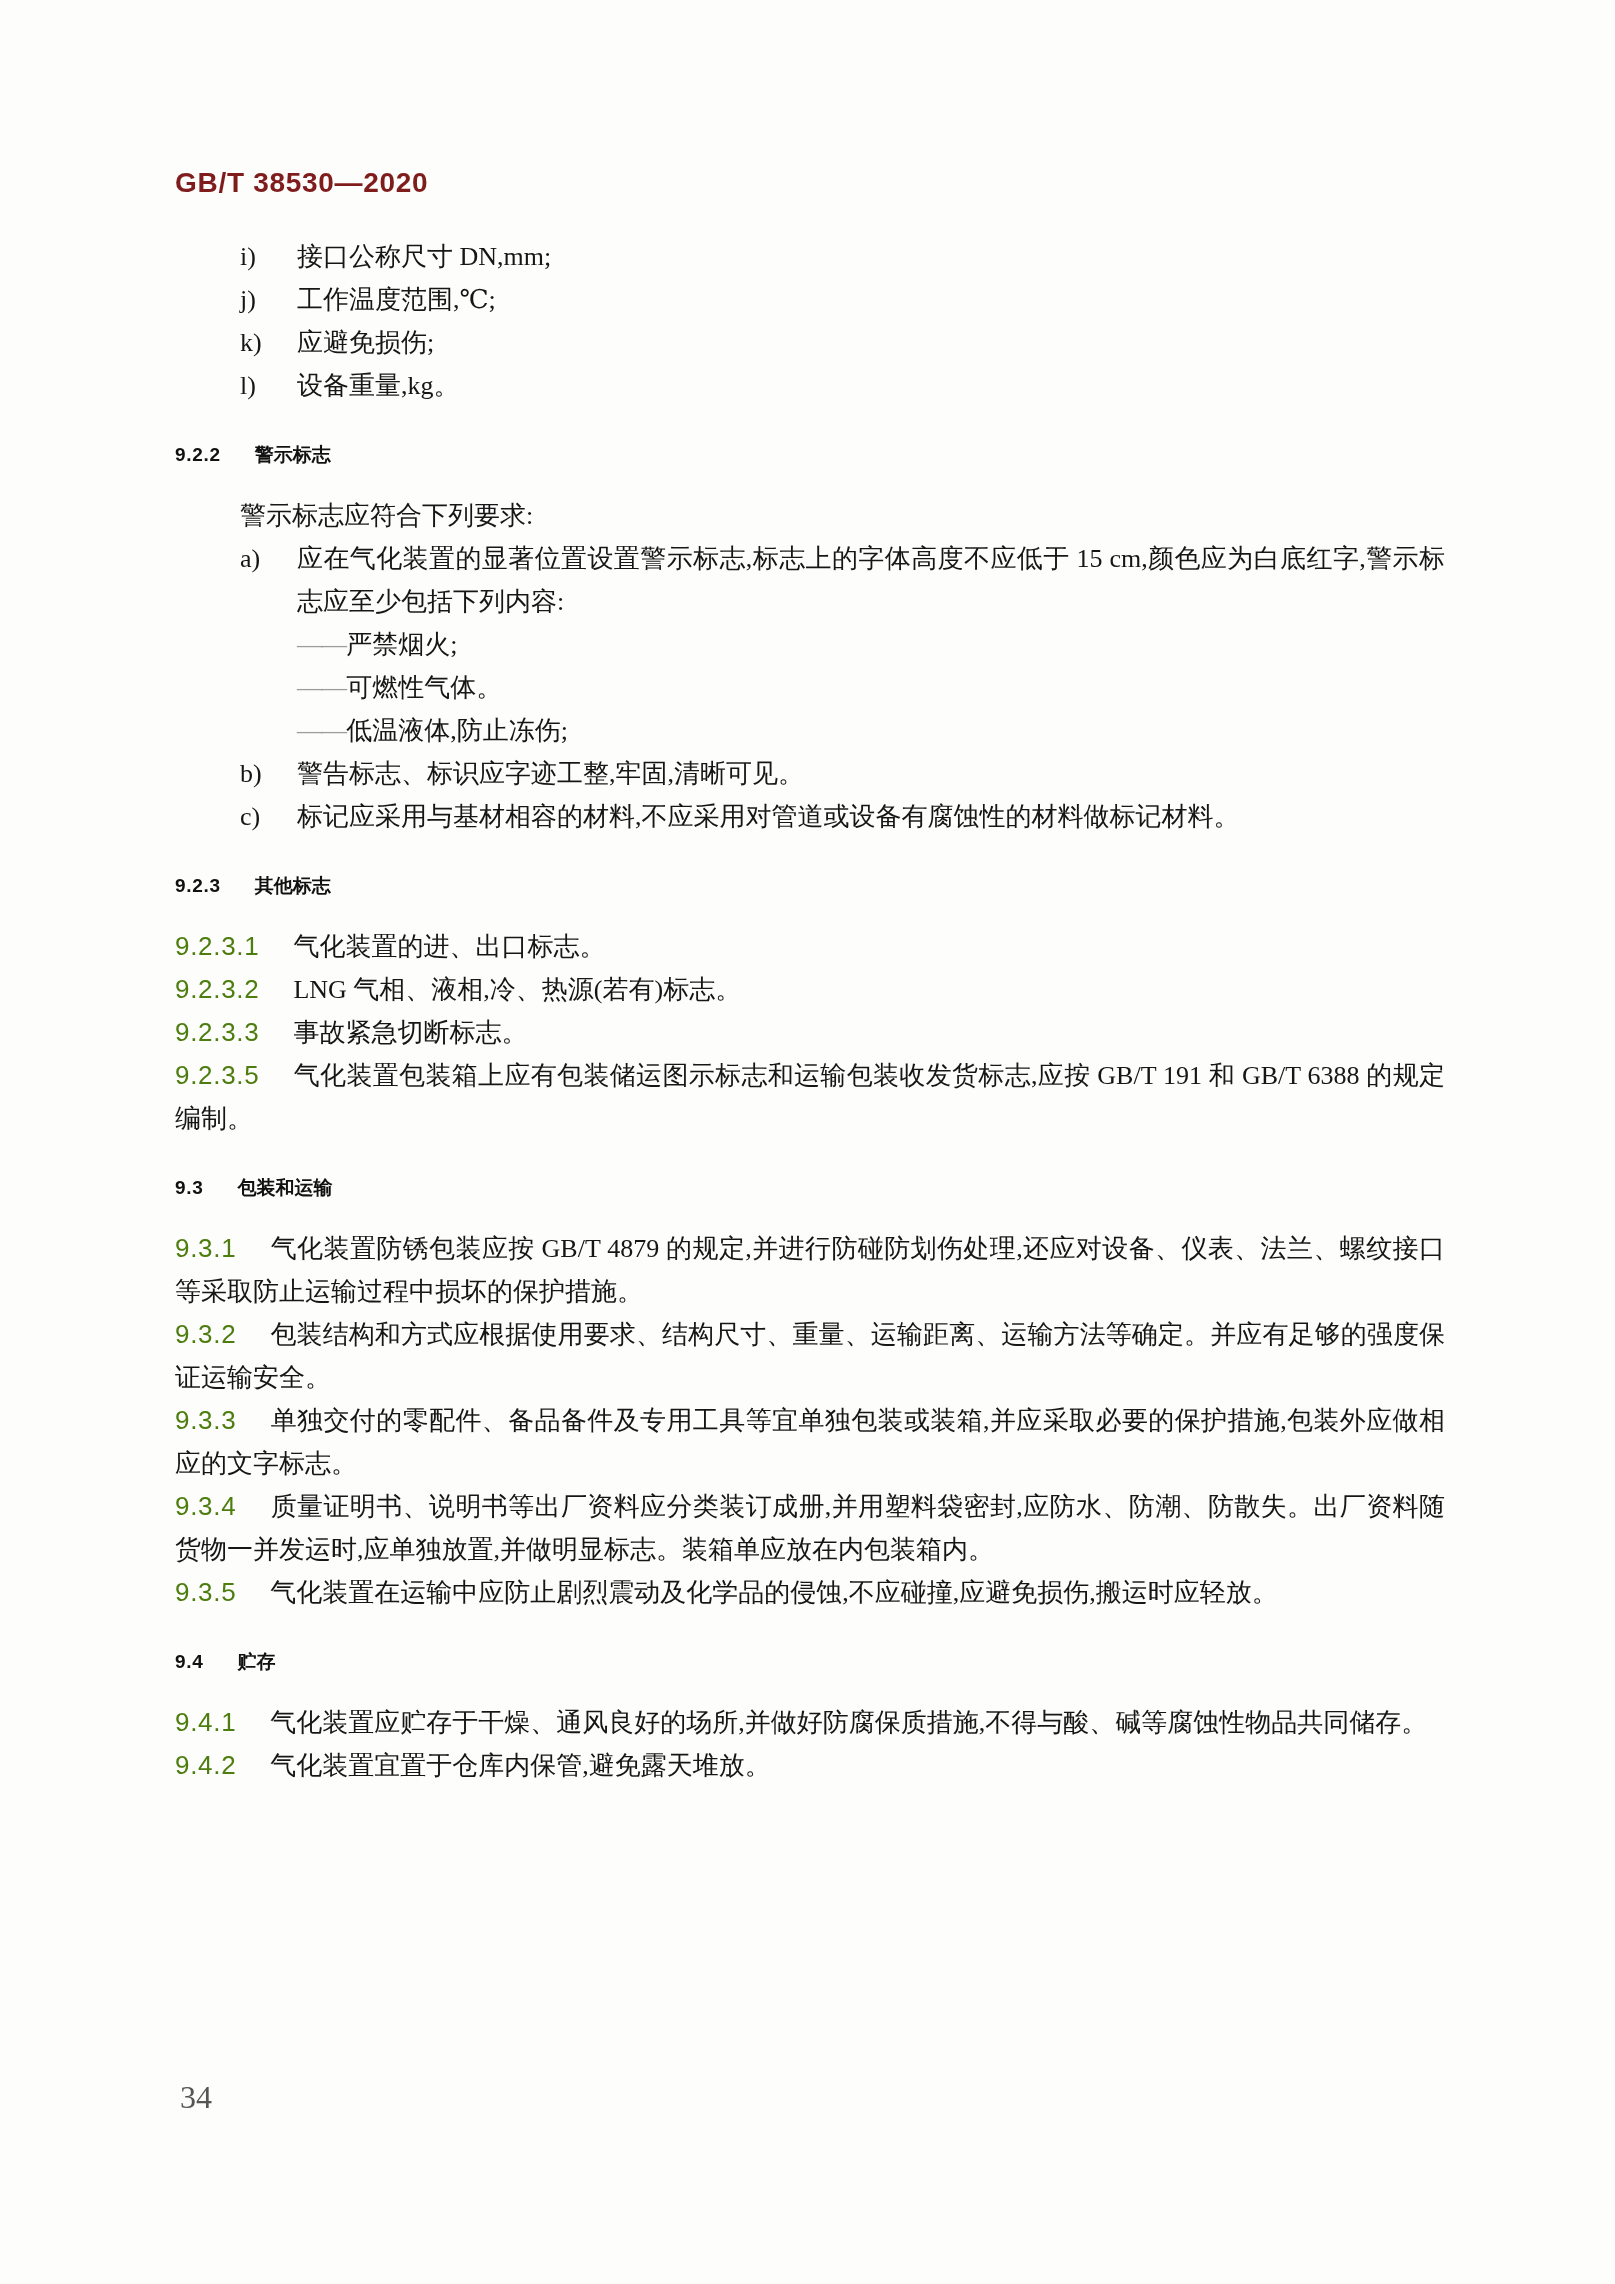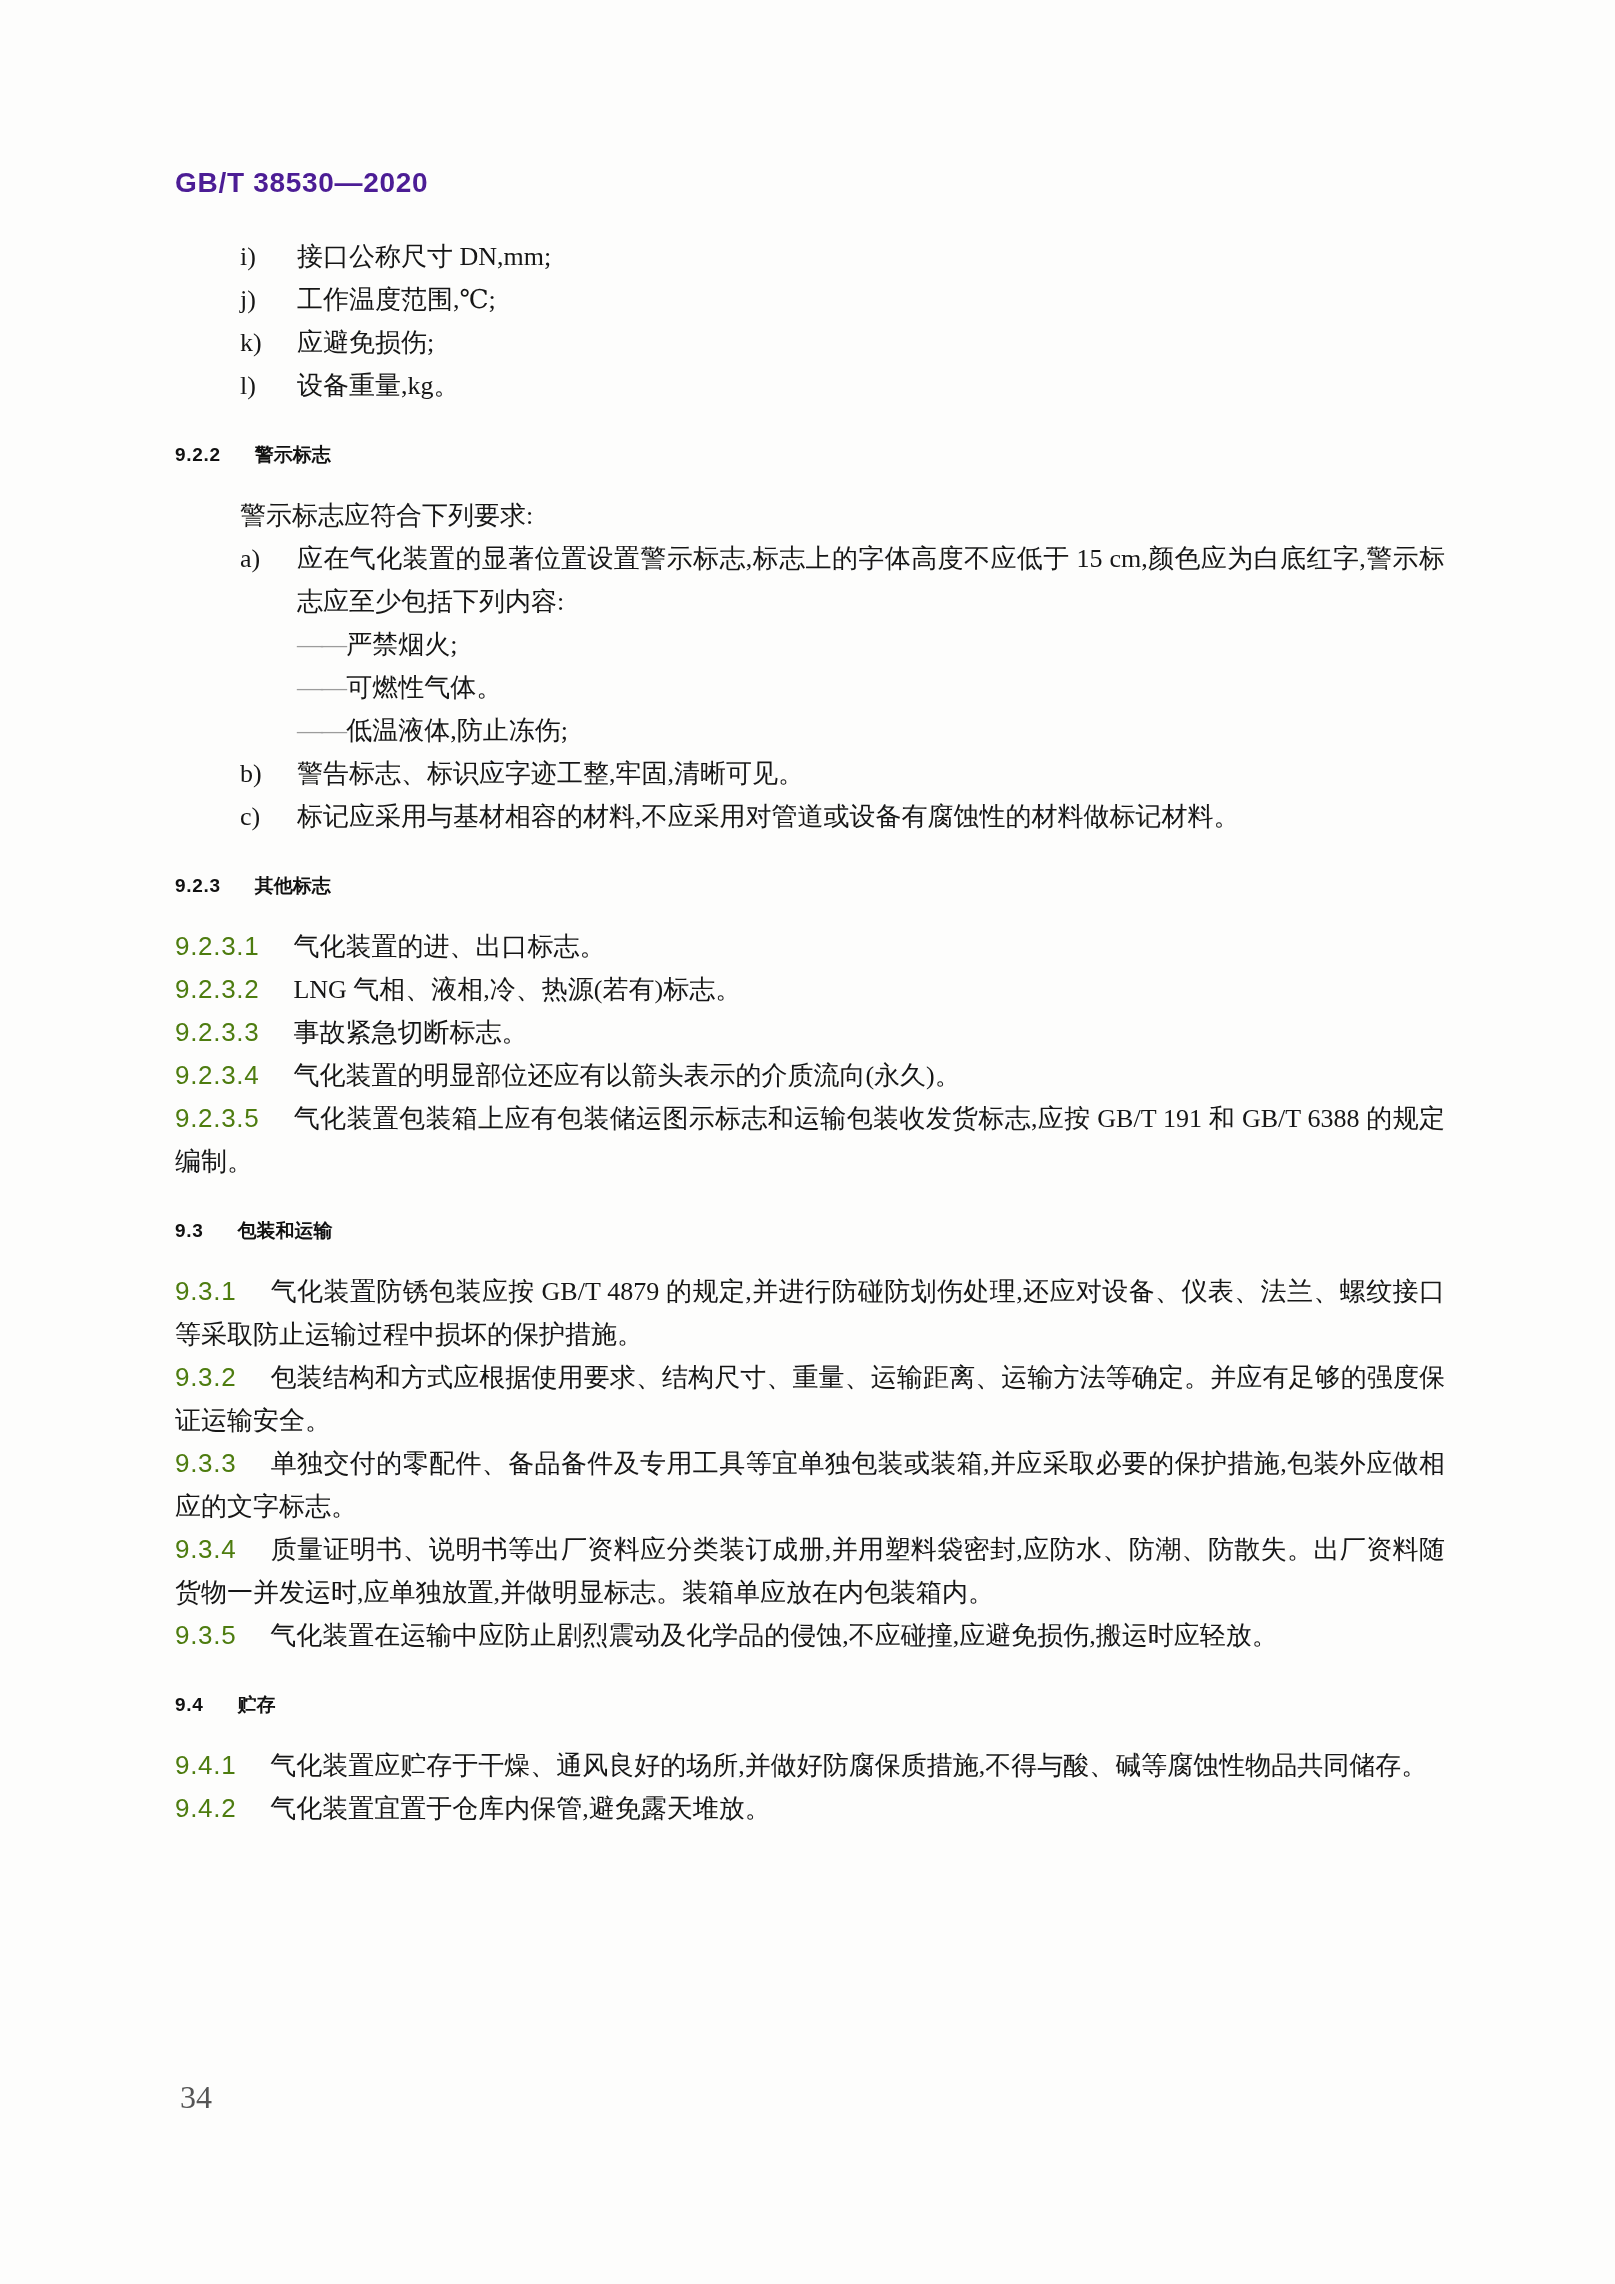--- a/index.html
+++ b/index.html
@@ -9,21 +9,21 @@
     background:#fdfdfc;
     color:#161616;
     font-family:"Liberation Serif","DejaVu Serif",serif;
   }
   .page { position:absolute; inset:0; overflow:hidden; }
 
   .doc-header {
     position:absolute; left:175px; top:167px;
     font-family:"Liberation Sans","DejaVu Sans",sans-serif;
     font-weight:bold; font-size:28px; letter-spacing:0.7px;
-    color:#4c1d95;
+    color:#7f1d1d;
   }
 
   .content {
     position:absolute; left:175px; top:235px; width:1270px;
     font-size:26px; line-height:43px;
   }
 
   
   .li { position:relative; padding-left:122px; text-align:justify; text-justify:inter-ideograph; text-align-last:left; }
   .li .marker { position:absolute; left:65px; top:0; }
@@ -119,23 +119,20 @@
     <div class="para">
       <span class="num">9.2.3.1</span><span>气化装置的进、出口标志。</span>
     </div>
     <div class="para">
       <span class="num">9.2.3.2</span><span>LNG 气相、液相,冷、热源(若有)标志。</span>
     </div>
     <div class="para">
       <span class="num">9.2.3.3</span><span>事故紧急切断标志。</span>
     </div>
     <div class="para">
-      <span class="num">9.2.3.4</span><span>气化装置的明显部位还应有以箭头表示的介质流向(永久)。</span>
-    </div>
-    <div class="para">
       <span class="num">9.2.3.5</span><span>气化装置包装箱上应有包装储运图示标志和运输包装收发货标志,应按 GB/T 191 和 GB/T 6388 的规定编制。</span>
     </div>
 
     <div class="heading">
       <span class="num">9.3</span><span>包装和运输</span>
     </div>
 
     <div class="para">
       <span class="num">9.3.1</span><span>气化装置防锈包装应按 GB/T 4879 的规定,并进行防碰防划伤处理,还应对设备、仪表、法兰、螺纹接口等采取防止运输过程中损坏的保护措施。</span>
     </div>

